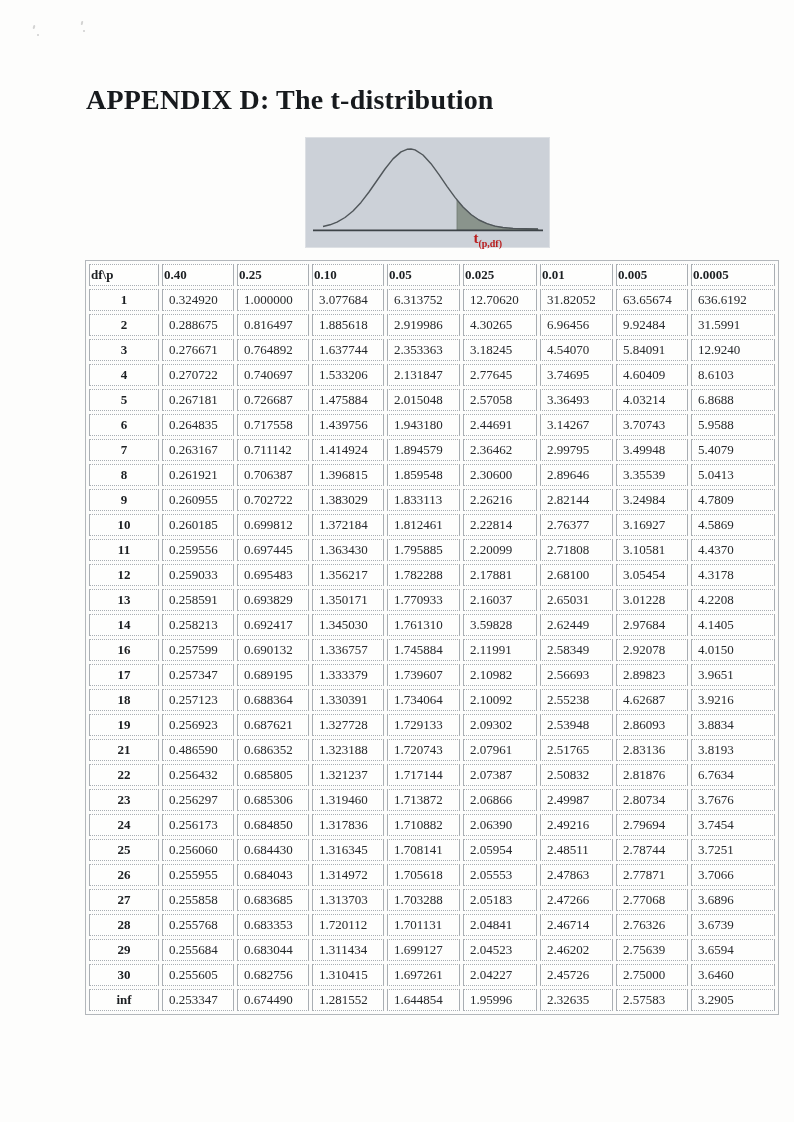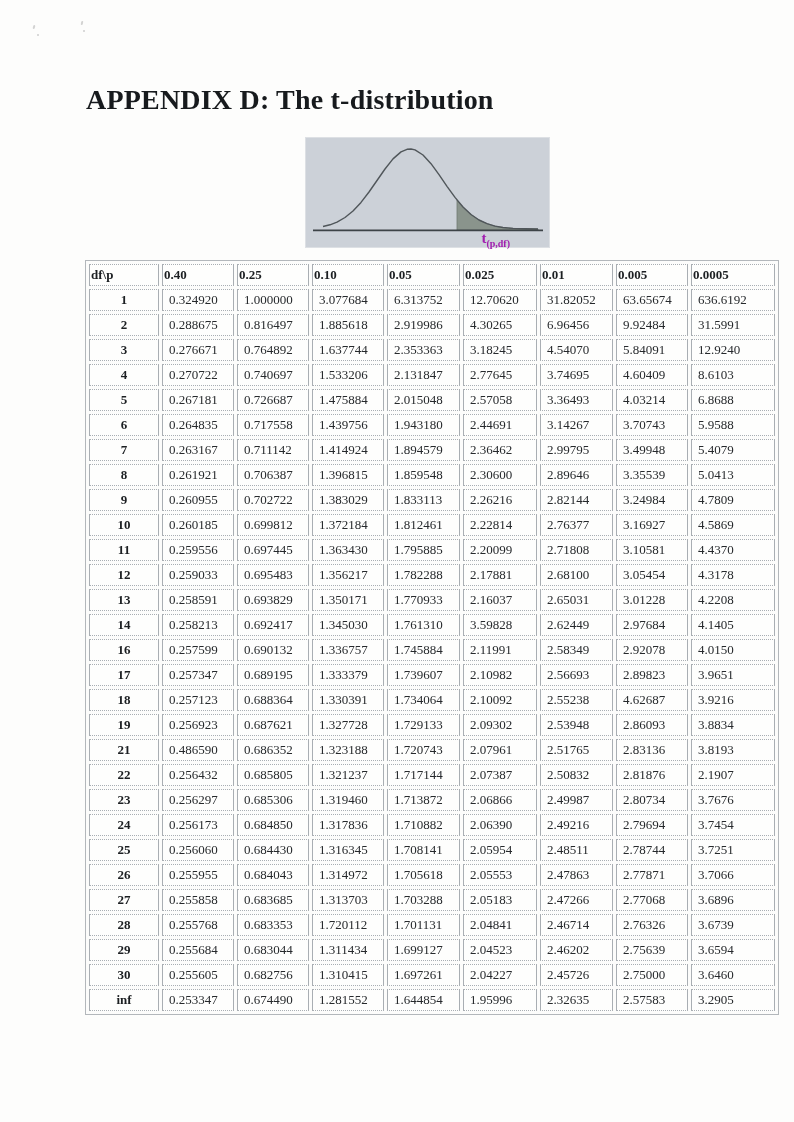--- a/index.html
+++ b/index.html
@@ -20,22 +20,22 @@
   }
 
   .figure {
     position: absolute; left: 305px; top: 137px;
     width: 245px; height: 111px;
     background: #ccd1d8;
     box-shadow: 0 0 0 1px #dde0e4 inset;
   }
   .figure svg { display: block; }
   .fig-label {
-    position: absolute; right: 40px; bottom: -1px;
-    font-weight: 700; color: #a21caf; font-size: 15px; line-height: 1;
+    position: absolute; right: 48px; bottom: -1px;
+    font-weight: 700; color: #b91c1c; font-size: 15px; line-height: 1;
   }
   .fig-label sub { font-size: 10px; font-weight: 700; }
 
   table.t-table {
     position: absolute; left: 85px; top: 260px;
     width: 692px;
     border-collapse: separate; border-spacing: 3px;
     table-layout: fixed;
     background: #fcfcfb;
     border: 1px solid #b3b7bb;
@@ -314,21 +314,21 @@
       </tr>
       <tr>
         <th>22</th>
         <td>0.256432</td>
         <td>0.685805</td>
         <td>1.321237</td>
         <td>1.717144</td>
         <td>2.07387</td>
         <td>2.50832</td>
         <td>2.81876</td>
-        <td>2.1907</td>
+        <td>6.7634</td>
       </tr>
       <tr>
         <th>23</th>
         <td>0.256297</td>
         <td>0.685306</td>
         <td>1.319460</td>
         <td>1.713872</td>
         <td>2.06866</td>
         <td>2.49987</td>
         <td>2.80734</td>

